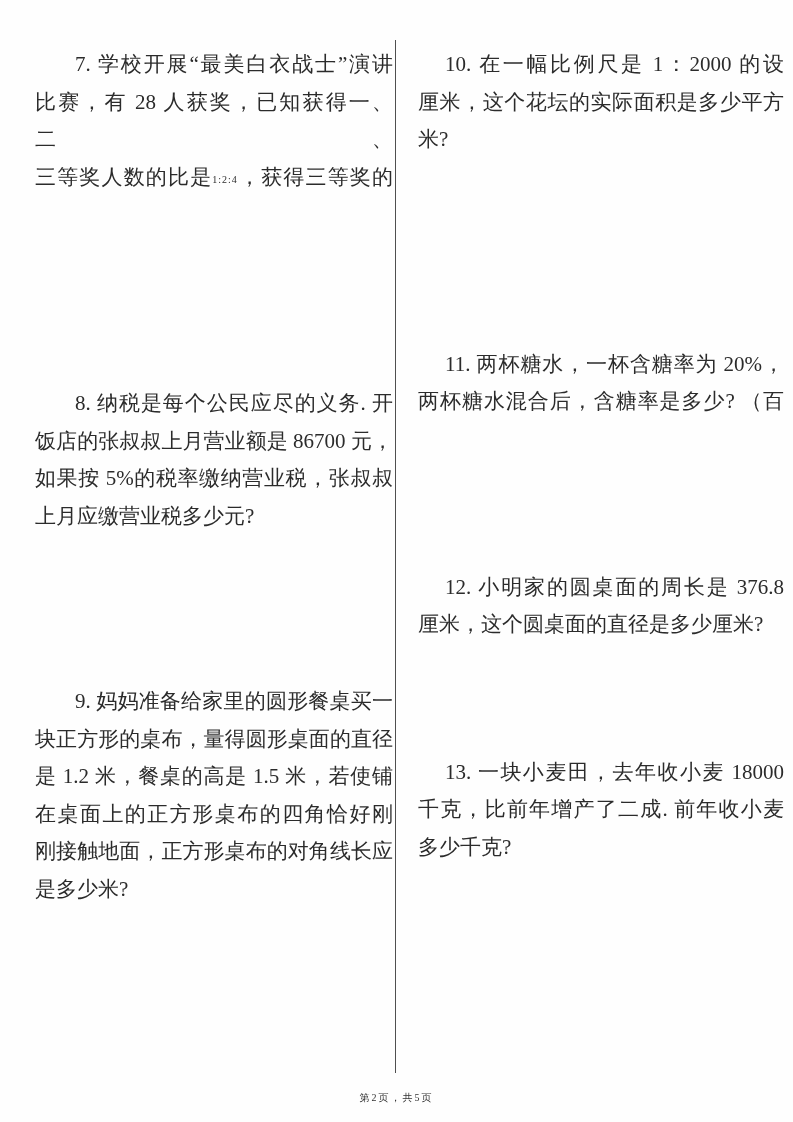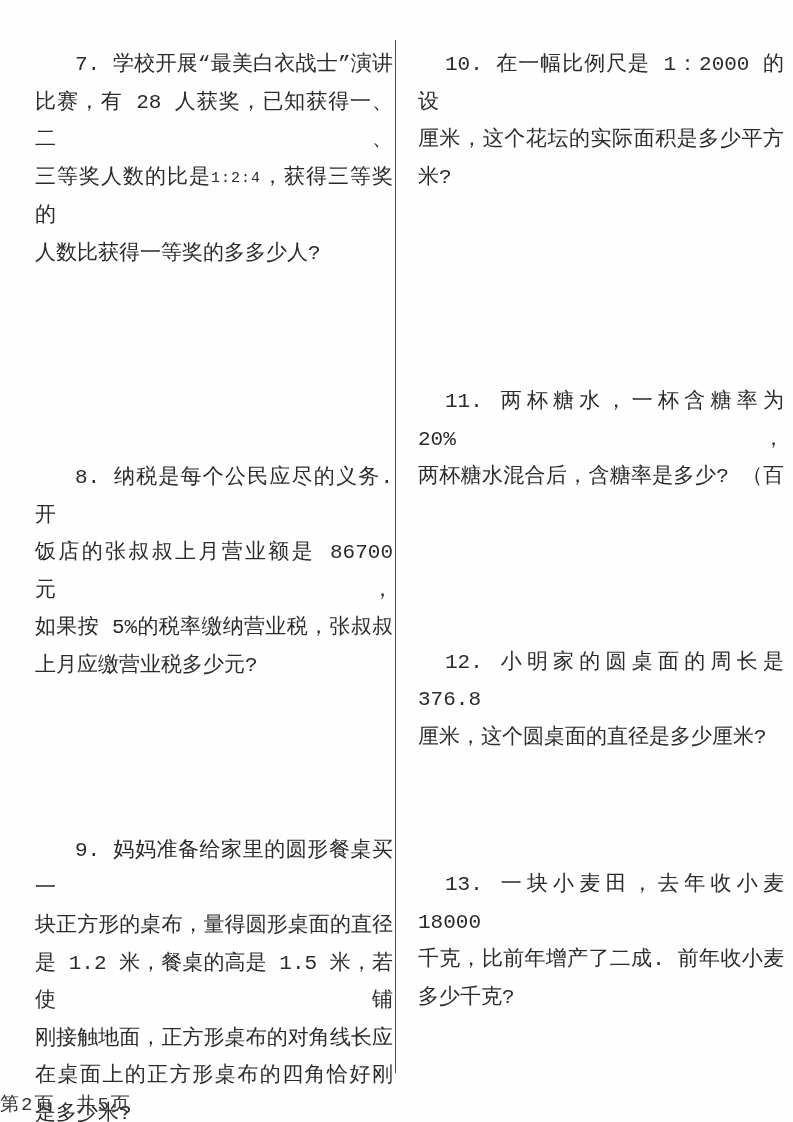--- a/index.html
+++ b/index.html
@@ -5,21 +5,21 @@
   html, body {
     margin: 0;
     padding: 0;
     background: #e8e8e8;
   }
   .page {
     position: relative;
     width: 793px;
     height: 1122px;
     background: #fefefe;
-    font-family: Liberation Mono, monospace;
+    font-family: Liberation Serif, serif;
     color: #2b2b2b;
     overflow: hidden;
   }
   .col {
     position: absolute;
     top: 0;
     padding-top: 46px;
   }
   .col-left  { left: 35px;  width: 358px; }
   .col-right { left: 418px; width: 366px; }
@@ -34,69 +34,69 @@
   .col-right .problem:nth-of-type(2) { margin-bottom: 148px; }
   .col-right .problem:nth-of-type(3) { margin-bottom: 110px; }
   .line {
     text-align: justify;
     text-align-last: justify;
   }
   .line.last { text-align-last: left; }
   .col-left  .line.first { text-indent: 40px; }
   .col-right .line.first { text-indent: 27px; }
   .small {
-    font-size: 15px;
+    font-size: 10px;
     letter-spacing: 1px;
     vertical-align: 1px;
   }
   .divider {
     position: absolute;
     left: 395px;
     top: 40px;
     width: 1px;
     height: 1033px;
     background: #4f4f4f;
   }
   .footer {
     position: absolute;
     top: 1091px;
     left: 0;
     width: 100%;
-    font-size: 19px;
+    text-align: center;
+    font-size: 10px;
     letter-spacing: 2px;
     color: #333333;
   }
 </style>
 </head>
 <body>
 
 <div class="page">
 
   <div class="col col-left">
 
       <div class="problem">
         <div class="line first"><span>7. 学校开展“最美白衣战士”演讲</span></div>
         <div class="line"><span>比赛，有 28 人获奖，已知获得一、二、</span></div>
         <div class="line"><span>三等奖人数的比是</span><span class="small">1:2:4</span><span>，获得三等奖的</span></div>
-        <div class="line last"><span>人数比获得一等奖的多多少人?</span></div>
       </div>
 
       <div class="problem">
         <div class="line first"><span>8. 纳税是每个公民应尽的义务. 开</span></div>
         <div class="line"><span>饭店的张叔叔上月营业额是 86700 元，</span></div>
         <div class="line"><span>如果按 5%的税率缴纳营业税，张叔叔</span></div>
         <div class="line last"><span>上月应缴营业税多少元?</span></div>
       </div>
 
       <div class="problem">
         <div class="line first"><span>9. 妈妈准备给家里的圆形餐桌买一</span></div>
         <div class="line"><span>块正方形的桌布，量得圆形桌面的直径</span></div>
         <div class="line"><span>是 1.2 米，餐桌的高是 1.5 米，若使铺</span></div>
+        <div class="line"><span>在桌面上的正方形桌布的四角恰好刚</span></div>
         <div class="line"><span>刚接触地面，正方形桌布的对角线长应</span></div>
-        <div class="line"><span>在桌面上的正方形桌布的四角恰好刚</span></div>
         <div class="line last"><span>是多少米?</span></div>
       </div>
     </div>
 
   <div class="divider"></div>
 
   <div class="col col-right">
 
       <div class="problem">
         <div class="line first"><span>10. 在一幅比例尺是 1：2000 的设</span></div>

